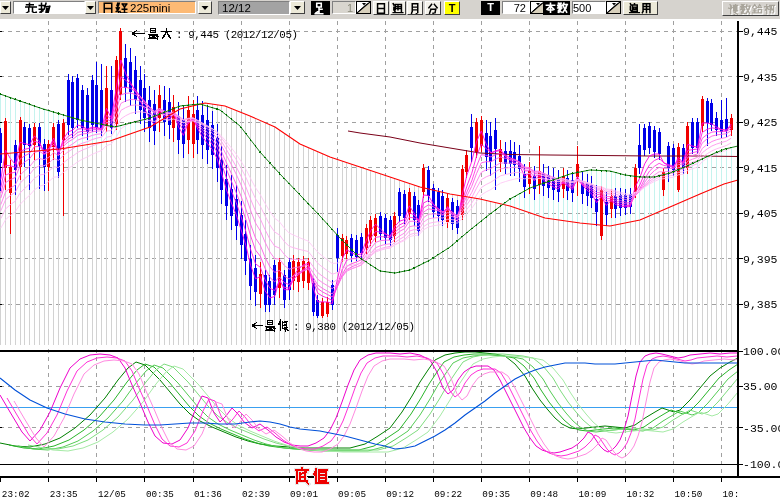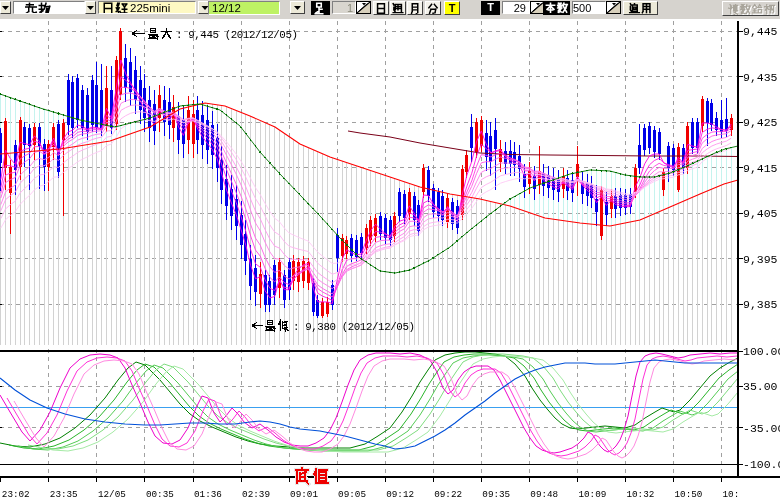--- a/index.html
+++ b/index.html
@@ -19,37 +19,37 @@
           <g transform="translate(24.5,0.5) scale(0.7500)">
             <path d="M4 1L4 13 M1 4L8 4 M1 9L7 9 M2 13L6 11 M10 1L8 8 M8 6L15 5 M15 5L13 13 M11 8L10 13 M13 8L12 13" stroke="#000" stroke-width="2.00" fill="none" stroke-linecap="square"></path>
           </g>
         </svg>
       </div>
       <div style="position:absolute;left:85px;top:1px;width:11px;height:13px;background:#ece9d8;border-top:1px solid #fff;border-left:1px solid #fff;border-right:1px solid #404040;border-bottom:1px solid #404040;box-sizing:border-box;">
         <svg width="9" height="11" style="display:block">
           <path d="M1.0 4h7l-3.5 4z" fill="#000"></path>
         </svg>
       </div>
-      <div style="position:absolute;left:98px;top:1px;width:98px;height:13px;background:#fef9c3;border-top:1px solid #808080;border-left:1px solid #808080;border-right:1px solid #fff;border-bottom:1px solid #fff;box-sizing:border-box;overflow:hidden">
+      <div style="position:absolute;left:98px;top:1px;width:98px;height:13px;background:#fdba74;border-top:1px solid #808080;border-left:1px solid #808080;border-right:1px solid #fff;border-bottom:1px solid #fff;box-sizing:border-box;overflow:hidden">
         <svg width="96" height="12" style="display:block">
           <g transform="translate(3.0,0.5) scale(0.7500)">
             <path d="M3 1L13 1 M3 1L3 15 M13 1L13 15 M3 8L13 8 M3 15L13 15" stroke="#000" stroke-width="2.00" fill="none" stroke-linecap="square"></path>
           </g>
           <g transform="translate(16.5,0.5) scale(0.7500)">
             <path d="M3 1L2 4 M5 1L4 4 M3 5L3 9 M1 7L2 9 M5 7L4 9 M1 12L3 11 M4 12L4 14 M6 12L7 14 M9 2L15 2 M9 2L12 6 M15 2L12 6 M12 6L12 9 M9 9L15 9 M12 9L12 13 M8 14L15 14" stroke="#000" stroke-width="2.00" fill="none" stroke-linecap="square"></path>
           </g>
           <text x="31.0" y="10" font-family="Liberation Sans, sans-serif" font-size="11.5">225mini</text>
         </svg>
       </div>
       <div style="position:absolute;left:198px;top:1px;width:14px;height:13px;background:#ece9d8;border-top:1px solid #fff;border-left:1px solid #fff;border-right:1px solid #404040;border-bottom:1px solid #404040;box-sizing:border-box;">
         <svg width="12" height="11" style="display:block">
           <path d="M2.5 4h7l-3.5 4z" fill="#000"></path>
         </svg>
       </div>
-      <div style="position:absolute;left:208px;top:1px;width:72px;height:14px;background:#bef264;border-top:1px solid #808080;border-left:1px solid #808080;border-right:1px solid #fff;border-bottom:1px solid #fff;box-sizing:border-box;overflow:hidden">
+      <div style="position:absolute;left:218px;top:1px;width:72px;height:14px;background:#a3a3a3;border-top:1px solid #808080;border-left:1px solid #808080;border-right:1px solid #fff;border-bottom:1px solid #fff;box-sizing:border-box;overflow:hidden">
         <svg width="70" height="12" style="display:block">
           <text x="3" y="10" font-family="Liberation Sans, sans-serif" font-size="11.5">12/12</text>
         </svg>
       </div>
       <div style="position:absolute;left:290px;top:1px;width:15px;height:13px;background:#ece9d8;border-top:1px solid #fff;border-left:1px solid #fff;border-right:1px solid #404040;border-bottom:1px solid #404040;box-sizing:border-box;">
         <svg width="13" height="11" style="display:block">
           <path d="M3.0 4h7l-3.5 4z" fill="#000"></path>
         </svg>
       </div>
       <div style="position:absolute;left:311px;top:1px;width:19px;height:14px;background:#000;box-sizing:border-box;">
@@ -94,21 +94,21 @@
       <div style="position:absolute;left:425px;top:1px;width:16px;height:14px;background:#f4f2ea;border-top:1px solid #fff;border-left:1px solid #fff;border-right:1px solid #404040;border-bottom:1px solid #404040;box-sizing:border-box;">
         <svg width="14" height="12" style="display:block">
           <g transform="translate(1.5,1.0) scale(0.6875)">
             <path d="M6 2L2 7 M10 2L14 7 M5 9L3 15 M5 9L12 9 M12 9L11 14 M11 14L8 15" stroke="#000" stroke-width="2.18" fill="none" stroke-linecap="square"></path>
           </g>
         </svg>
       </div>
       <div style="position:absolute;left:444px;top:1px;width:16px;height:14px;background:#ffff00;border-top:1px solid #fff;border-left:1px solid #fff;border-right:1px solid #404040;border-bottom:1px solid #404040;box-sizing:border-box;text-align:center;font-family:Liberation Sans, sans-serif;font-size:11px;font-weight:bold;color:#000;">T</div>
       <div style="position:absolute;left:481px;top:1px;width:19px;height:14px;background:#000;box-sizing:border-box;text-align:center;font-family:Liberation Sans, sans-serif;font-size:11px;font-weight:bold;color:#fff;">T</div>
       <div style="position:absolute;left:502px;top:1px;width:28px;height:13px;background:#fff;border-top:1px solid #808080;border-left:1px solid #808080;border-right:1px solid #fff;border-bottom:1px solid #fff;box-sizing:border-box;overflow:hidden">
-        <div style="font-family:Liberation Sans, sans-serif;font-size:11px;color:#000;text-align:right;padding-right:3px;">29</div>
+        <div style="font-family:Liberation Sans, sans-serif;font-size:11px;color:#000;text-align:right;padding-right:3px;">72</div>
       </div>
       <div style="position:absolute;left:530px;top:1px;width:15px;height:13px;background:#fff;border:1px solid #000;box-sizing:border-box;">
         <svg width="13" height="11" style="display:block">
           <path d="M0 11L13 0V11Z" fill="#d8d0bc"></path>
           <path d="M0 11L13 0" stroke="#000" stroke-width="1.1"></path>
           <path d="M0 11L9 3" stroke="#000" stroke-width="1" transform="translate(1.5,-1.5)"></path>
           <path d="M5 1h4l-2 2.4z" fill="#000"></path>
         </svg>
       </div>
       <div style="position:absolute;left:543px;top:1px;width:27px;height:14px;background:#000;box-sizing:border-box;">

